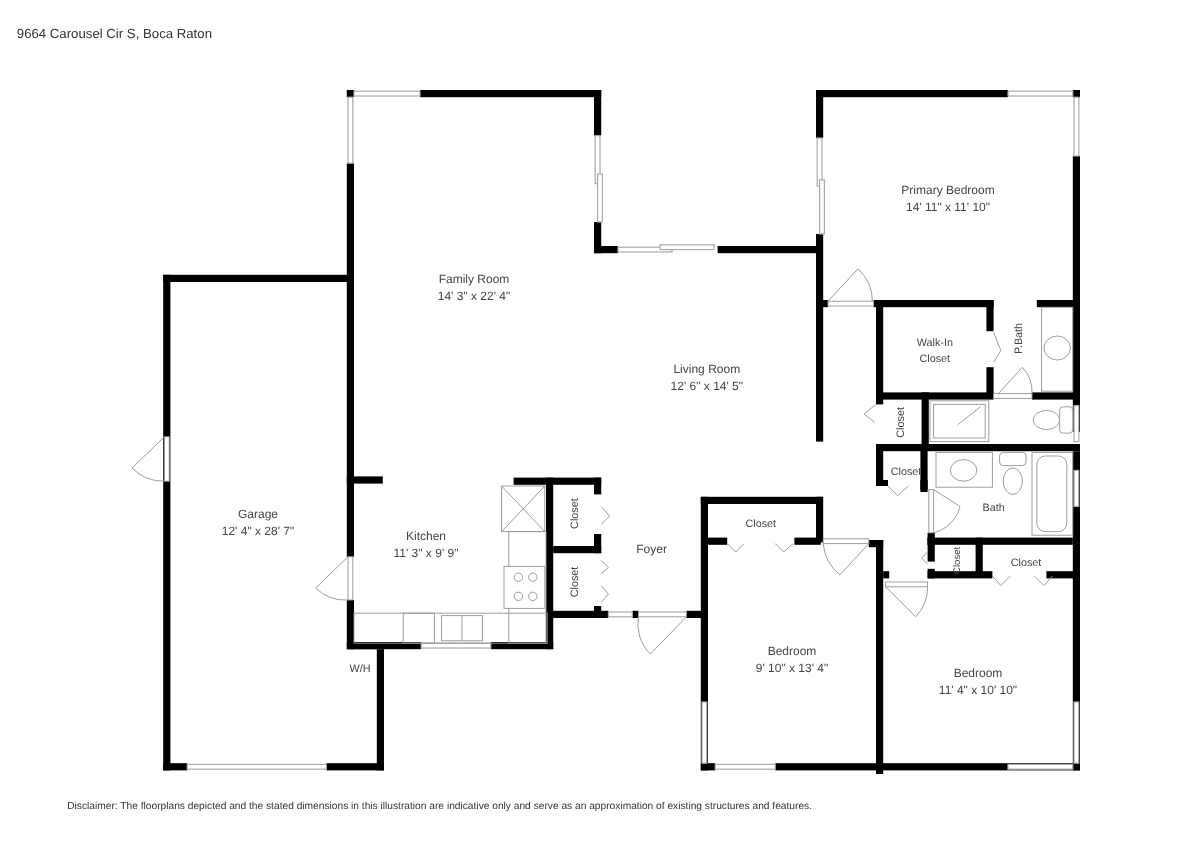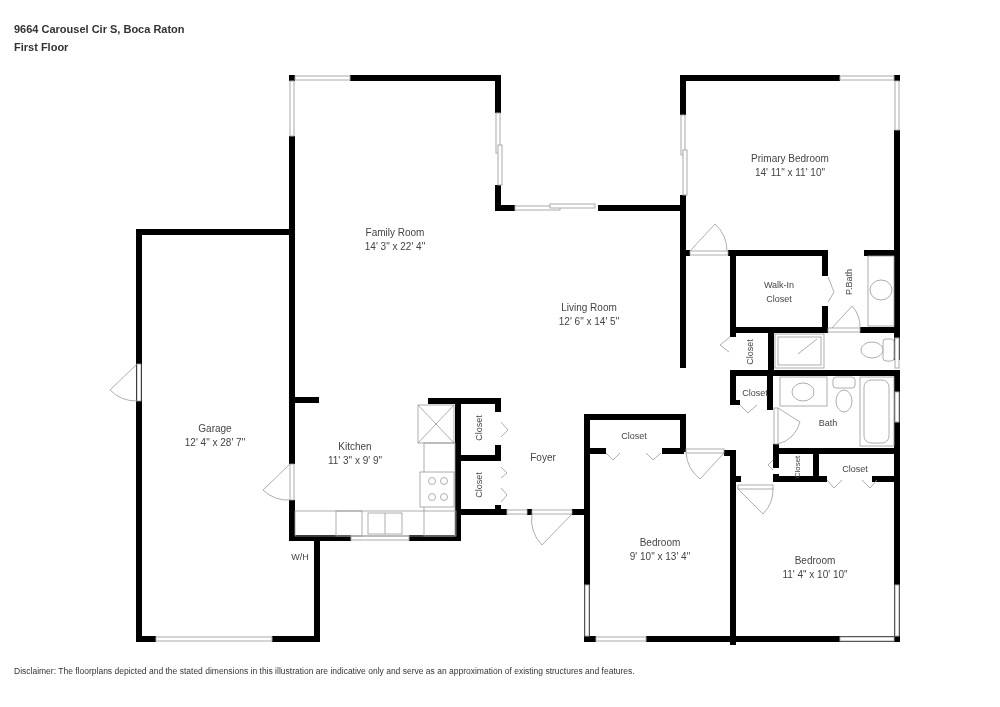--- a/index.html
+++ b/index.html
@@ -1,33 +1,32 @@
 <!DOCTYPE html>
 <html><head>
 <meta charset="utf-8">
 <style>
   html, body { margin: 0; padding: 0; background: #ffffff; }
   body { width: 1000px; height: 707px; position: relative; overflow: hidden; font-family: "Liberation Sans", sans-serif; color: #333; }
   .header { position: absolute; left: 14px; top: 20px; font-size: 11px; line-height: 18px; color: #333; }
-  .header div { white-space: nowrap; font-weight: bold; }
+  .header div { white-space: nowrap; }
   .disclaimer { position: absolute; left: 14px; top: 662px; font-size: 8.5px; line-height: 18px; color: #333; }
-  .disclaimer div { white-space: nowrap; }
+  .disclaimer div { white-space: nowrap; margin-left: 42px; }
   svg.plan { position: absolute; left: 0; top: 0; width: 1000px; height: 707px; }
   svg text { font-family: "Liberation Sans", sans-serif; fill: #444; }
   .rn { font-size: 10px; }
   .rd { font-size: 10px; }
   .sm { font-size: 9px; }
   .xs { font-size: 8px; }
 </style>
 </head>
 <body>
 
 <div class="header">
   <div>9664 Carousel Cir S, Boca Raton</div>
-  <div>First Floor</div>
 </div>
 
 <svg class="plan" viewBox="0 0 1000 707" xmlns="http://www.w3.org/2000/svg">
 
   <g fill="#000">
 
     <rect x="136" y="229" width="6" height="413"></rect>
     <rect x="136" y="229" width="157" height="6"></rect>
     <rect x="136" y="636" width="20" height="6"></rect>
     <rect x="272" y="636" width="48" height="6"></rect>

